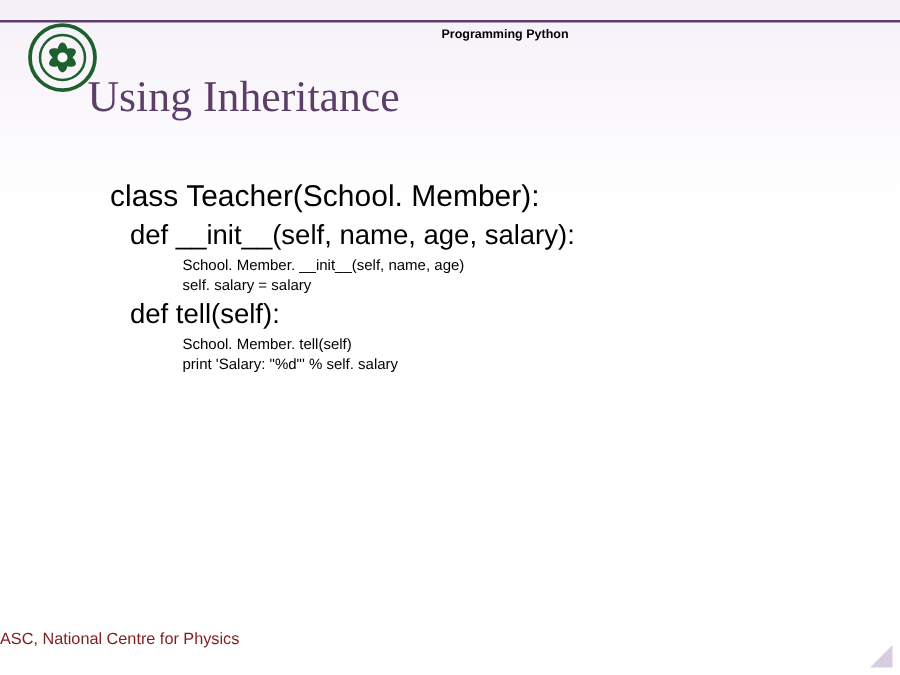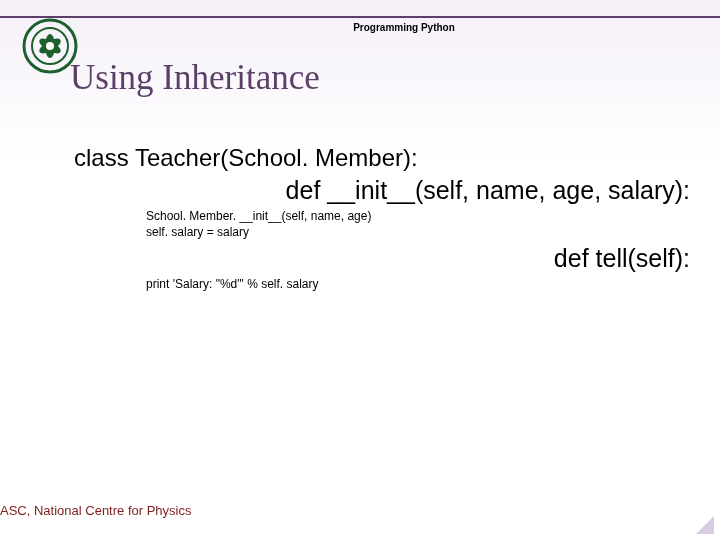--- a/index.html
+++ b/index.html
@@ -48,22 +48,22 @@
     color: #5c3f69;
   }
   .code {
     position: absolute;
     top: 142px;
     left: 70px;
     width: 620px;
     font-family: Verdana, Arial, sans-serif;
     color: #000;
   }
-  .lvl0 { font-size: 24px; line-height: 1.3; margin-left: 4px; }
-  .lvl1 { font-size: 25px; line-height: 1.4; margin-left: 34px; text-align: right; }
+  .lvl0 { font-size: 24px; line-height: 1.3; margin-left: 18px; }
+  .lvl1 { font-size: 22px; line-height: 1.4; margin-left: 34px; }
   .lvl2 { font-size: 12px; line-height: 1.35; margin-left: 76px; }
   .footer {
     position: absolute;
     bottom: 22px;
     left: 0;
     width: 720px;
     text-align: left;
     font-family: Tahoma, Verdana, sans-serif;
     font-size: 13px;
     color: #7f1d1d;
@@ -99,18 +99,19 @@
 <div class="subtitle">Programming Python</div>
 
 <div class="title">Using Inheritance</div>
 
 <div class="code">
   <div class="lvl0">class Teacher(School. Member):</div>
   <div class="lvl1">def __init__(self, name, age, salary):</div>
   <div class="lvl2">School. Member. __init__(self, name, age)</div>
   <div class="lvl2">self. salary = salary</div>
   <div class="lvl1">def tell(self):</div>
+  <div class="lvl2">School. Member. tell(self)</div>
   <div class="lvl2">print 'Salary: "%d"' % self. salary</div>
 </div>
 
 <div class="footer">ASC, National Centre for Physics</div>
 
 <div class="corner"></div>
 
 </body></html>

